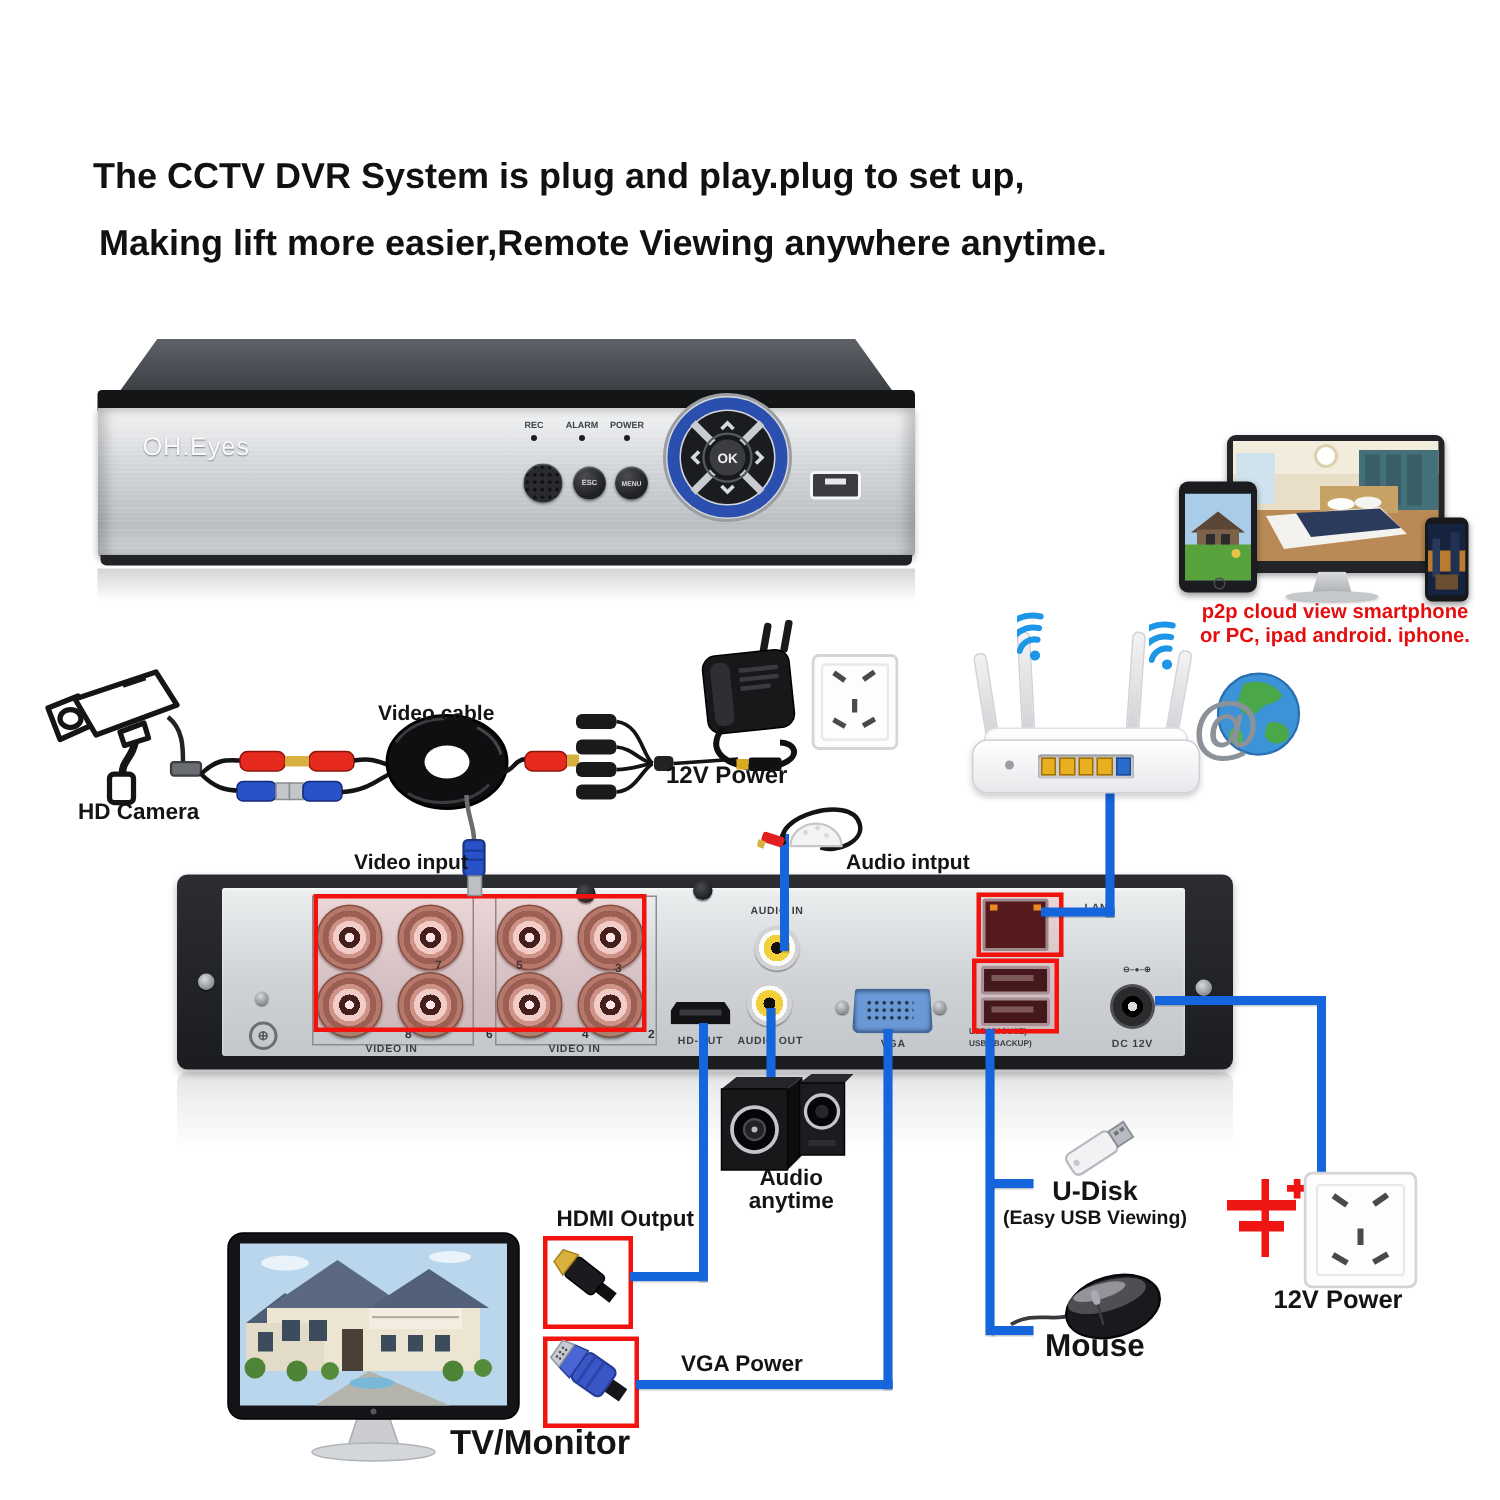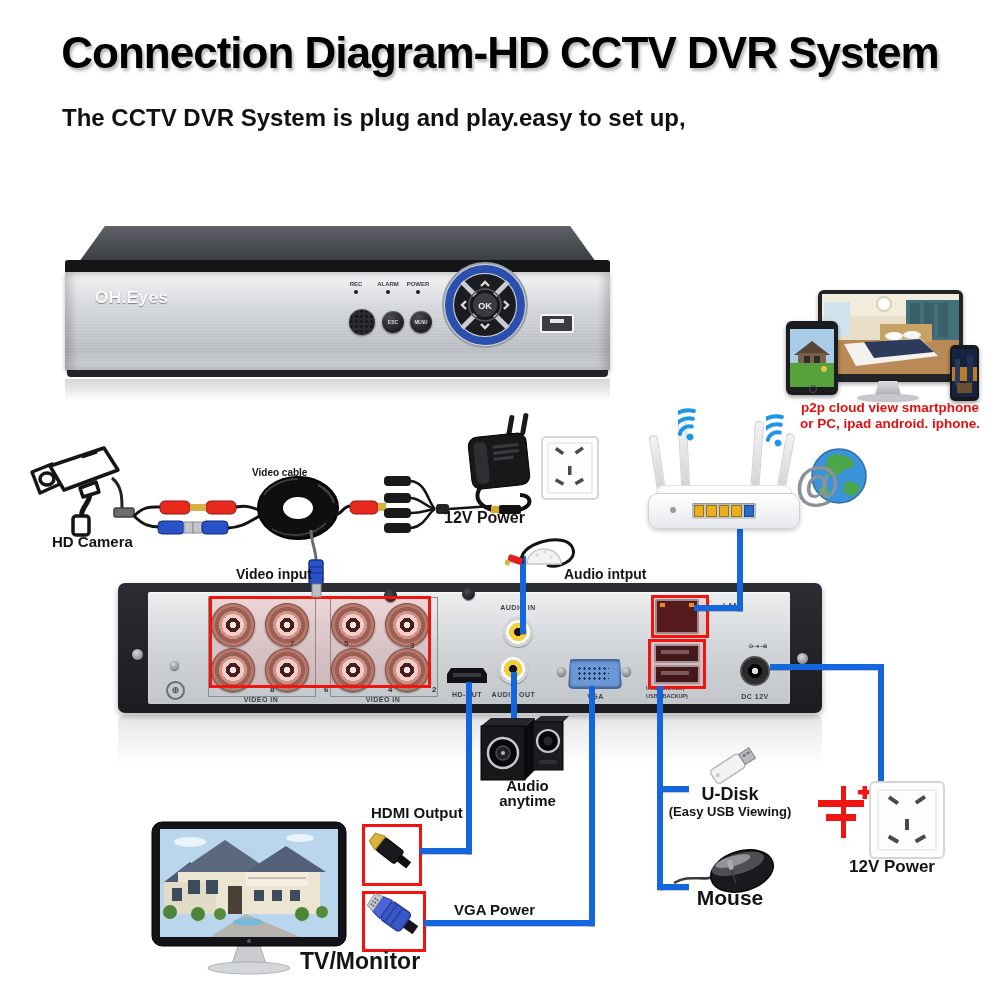--- a/index.html
+++ b/index.html
@@ -21,21 +21,21 @@
   .f-top{position:absolute;left:14px;top:0;width:517px;height:36px;
          background:linear-gradient(#5e6268,#3a3d42);clip-path:polygon(5% 0,95% 0,100% 100%,0 100%);}
   .f-band{position:absolute;left:0;top:34px;width:545px;height:14px;background:#141517;border-radius:3px 3px 0 0;}
   .f-face{position:absolute;left:0;top:46px;width:545px;height:100px;border-radius:0 0 4px 4px;
          background:repeating-linear-gradient(0deg,rgba(255,255,255,.10) 0 1px,rgba(0,0,0,0) 1px 3px),
                     linear-gradient(#f3f4f5,#d5d8db 35%,#b9bcc1 78%,#cdd0d3);
          box-shadow:inset 6px 0 8px rgba(0,0,0,.18),inset -6px 0 8px rgba(0,0,0,.18),0 2px 4px rgba(0,0,0,.25);}
   .f-bottom{position:absolute;left:2px;top:144px;width:541px;height:7px;background:#222327;border-radius:0 0 4px 4px;}
   .f-reflect{position:absolute;left:0;top:153px;width:545px;height:22px;
          background:linear-gradient(rgba(130,134,138,.35),rgba(255,255,255,0));}
-  #brand{position:absolute;left:30px;top:62px;font-size:17px;font-weight:bold;color:#fafafa;
+  #brand{position:absolute;left:30px;top:62px;font-size:17px;font-weight:normal;color:#fafafa;
          text-shadow:0 1px 1px #7a7d82;letter-spacing:.5px;}
   .led{position:absolute;width:34px;text-align:center;}
   .led .t{font-size:6px;color:#3e4146;font-weight:bold;}
   .led .d{width:4px;height:4px;border-radius:50%;background:#1c1d20;margin:3px auto 0;}
   .fbtn{position:absolute;border-radius:50%;background:radial-gradient(circle at 35% 30%,#4a4c51,#202125 65%);
         color:#d8d8da;display:flex;align-items:center;justify-content:center;font-weight:bold;
         box-shadow:0 1px 2px rgba(0,0,0,.5), inset 0 1px 1px rgba(255,255,255,.25);}
   .usb-front{position:absolute;left:475px;top:88px;width:30px;height:15px;border:2px solid #f5f5f7;
         border-radius:3px;background:#3a3c40;}
   .usb-front i{position:absolute;left:8px;top:3px;width:14px;height:4px;background:#e8e8ea;display:block;}
@@ -80,22 +80,22 @@
   .red-caption{position:absolute;width:224px;text-align:center;font-size:13.5px;font-weight:bold;color:#e50e0e;z-index:7;}
   svg{display:block;}
   .svgwrap{position:absolute;z-index:3;}
   .above{z-index:6;}
 </style>
 </head>
 <body>
 
 <div id="stage">
 
-  <div class="abs" id="title">Connection Diagram-HD CCTV DVR System</div>
-  <div class="abs subtitle" style="left:62px;top:104px;">The CCTV DVR System is plug and play.easy to set up,</div>
+  <div class="abs subtitle" style="left:62px;top:104px;">The CCTV DVR System is plug and play.plug to set up,</div>
+  <div class="abs subtitle" style="left:66px;top:149px;">Making lift more easier,Remote Viewing anywhere anytime.</div>
 
   <div class="abs" id="dvr-front">
     <div class="f-top"></div>
     <div class="f-band"></div>
     <div class="f-face"></div>
     <div class="f-bottom"></div>
     <div class="f-reflect"></div>
     <div id="brand">OH.Eyes</div>
     <div class="led" style="left:274px;top:55px;">
       <div class="t">REC</div>
@@ -275,21 +275,21 @@
       <rect x="272" y="53" width="27" height="10" rx="4" fill="#1a1a1c"></rect>
       <rect x="272" y="68" width="27" height="10" rx="4" fill="#1a1a1c"></rect>
       <path d="M299,26 C315,28 316,48 323,54" fill="none" stroke="#141414" stroke-width="2.5"></path>
       <path d="M299,43 C310,44 314,52 323,54" fill="none" stroke="#141414" stroke-width="2.5"></path>
       <path d="M299,58 C310,58 315,55 323,54" fill="none" stroke="#141414" stroke-width="2.5"></path>
       <path d="M299,73 C312,72 316,58 323,54" fill="none" stroke="#141414" stroke-width="2.5"></path>
       <rect x="324" y="49" width="13" height="10" rx="3" fill="#232325"></rect>
       <path d="M337,54 L380,51" fill="none" stroke="#141414" stroke-width="2.5"></path>
     </g>
   </svg>
-  <div class="lbl" style="left:252px;top:467px;font-size:10px;">Video cable</div>
+  <div class="lbl" style="left:252px;top:467px;font-size:14px;">Video cable</div>
 
   <svg class="abs svgwrap" style="left:462px;top:413px;" width="85" height="105" viewBox="0 0 85 105">
     <rect x="46" y="2" width="5" height="22" rx="2" fill="#1a1a1c" transform="rotate(10 48 12)"></rect>
     <rect x="60" y="0" width="5" height="22" rx="2" fill="#1a1a1c" transform="rotate(10 62 10)"></rect>
     <g transform="rotate(-6 38 48)">
       <rect x="8" y="22" width="58" height="52" rx="9" fill="#18181a" stroke="#000" stroke-width="1"></rect>
       <rect x="13" y="27" width="13" height="42" rx="5" fill="#2e2e33"></rect>
       <rect x="32" y="32" width="26" height="3" fill="#3a3a3f"></rect>
       <rect x="32" y="38" width="26" height="3" fill="#3a3a3f"></rect>
       <rect x="32" y="44" width="20" height="3" fill="#3a3a3f"></rect>

